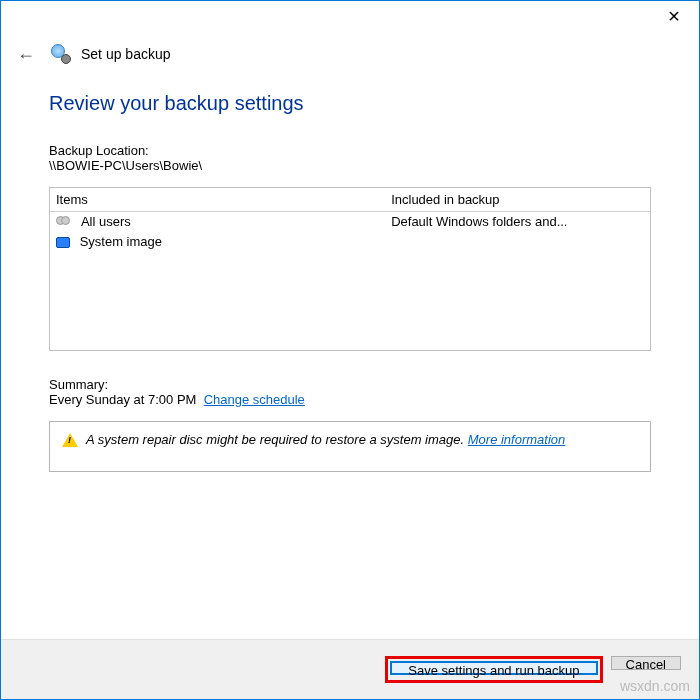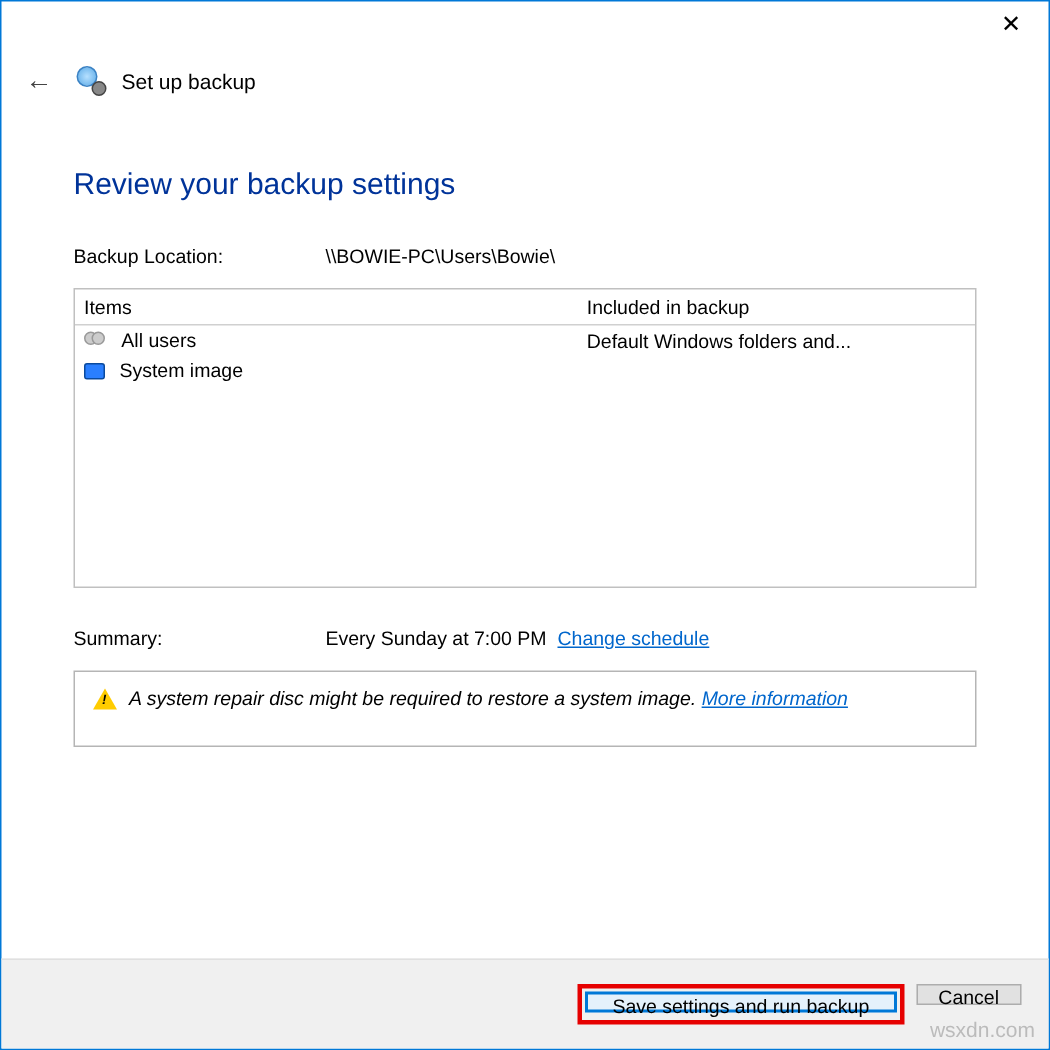--- a/index.html
+++ b/index.html
@@ -71,49 +71,49 @@
     }
     .content {
       flex: 1;
       padding: 24px 48px 10px 48px;
     }
     .page-title {
       color: #003399;
       font-size: 20px;
       font-weight: 400;
       margin-bottom: 28px;
-      margin-top: 20px;
     }
     .field-row {
       display: flex;
       margin-bottom: 14px;
       font-size: 13px;
+      flex-direction: column;
     }
     .field-label {
       width: 168px;
     }
     .summary-box {
       border: 1px solid #c0c0c0;
-      height: 200px;
+      height: 164px;
       margin-top: 6px;
       margin-bottom: 26px;
     }
     .summary-head {
       display: flex;
       border-bottom: 1px solid #d0d0d0;
       padding: 4px 6px;
       font-size: 13px;
     }
     .col1 { flex: 0 0 57%; }
     .col2 { flex: 1; }
     .summary-row {
       display: flex;
       padding: 2px 6px;
       font-size: 13px;
-      align-items: flex-end;
+      align-items: flex-start;
     }
     .row-icon {
       width: 16px;
       height: 14px;
       display: inline-block;
       margin-right: 6px;
       vertical-align: middle;
     }
     .users-icon {
       position: relative;

